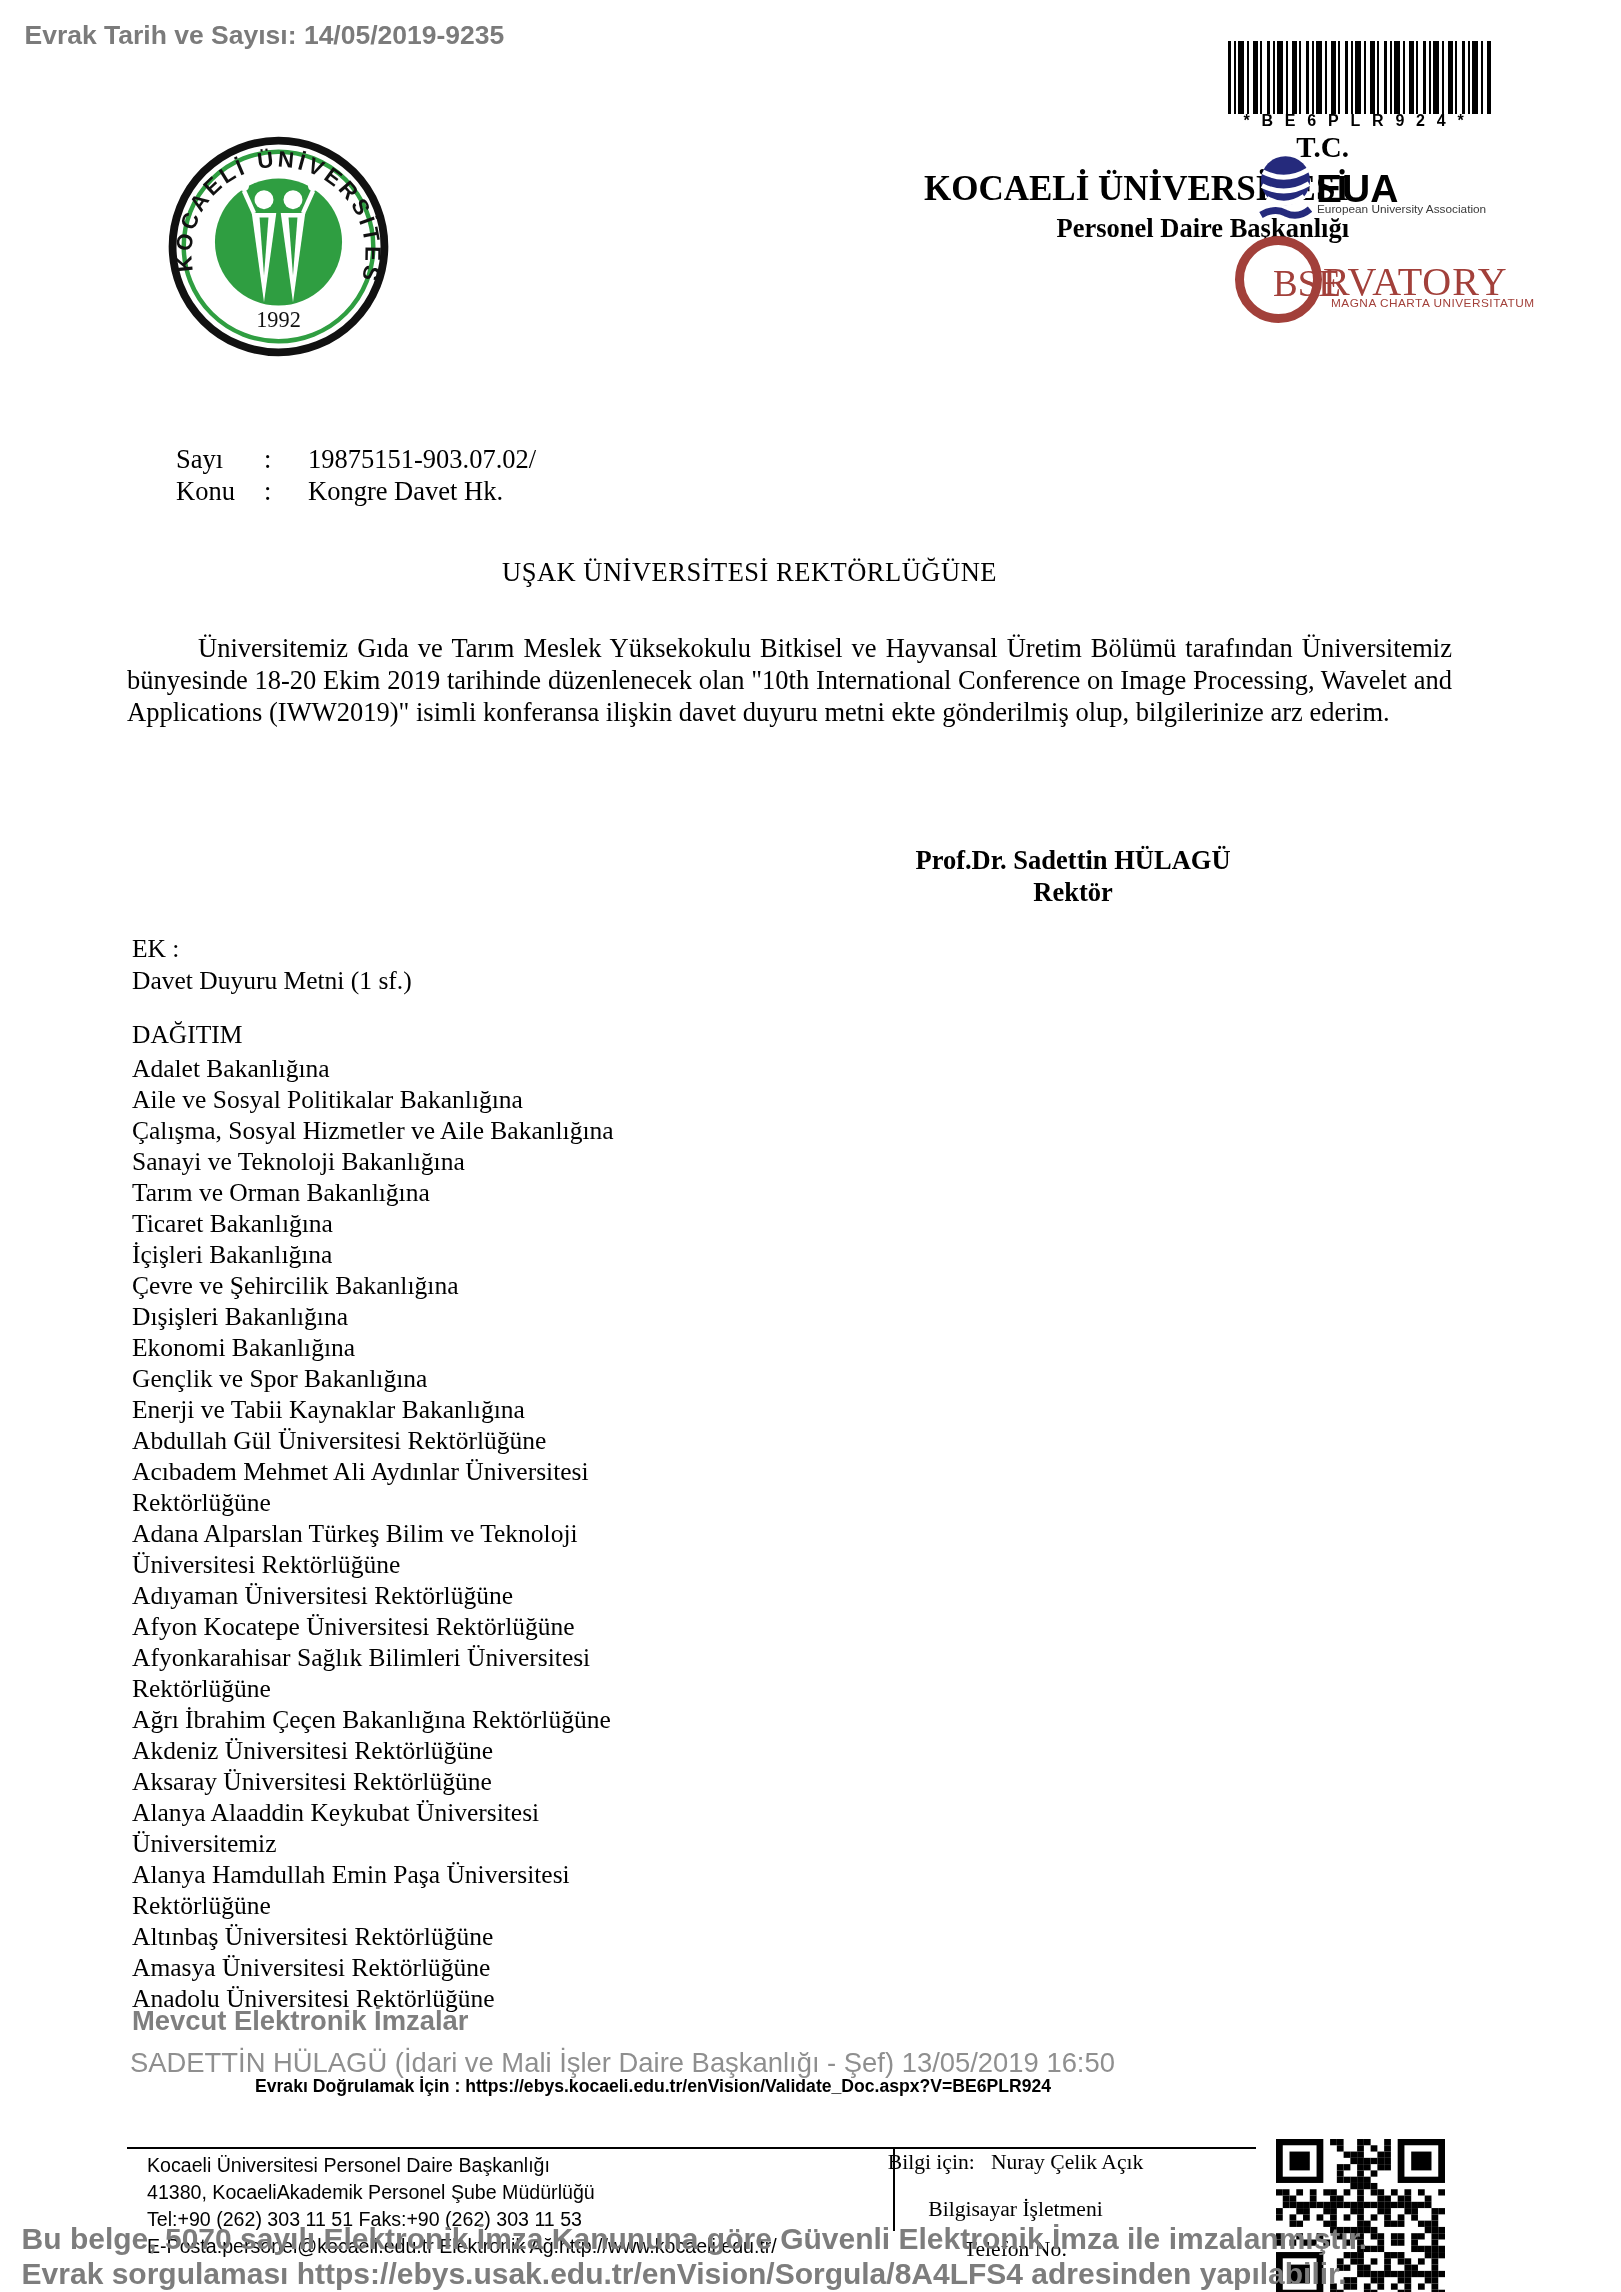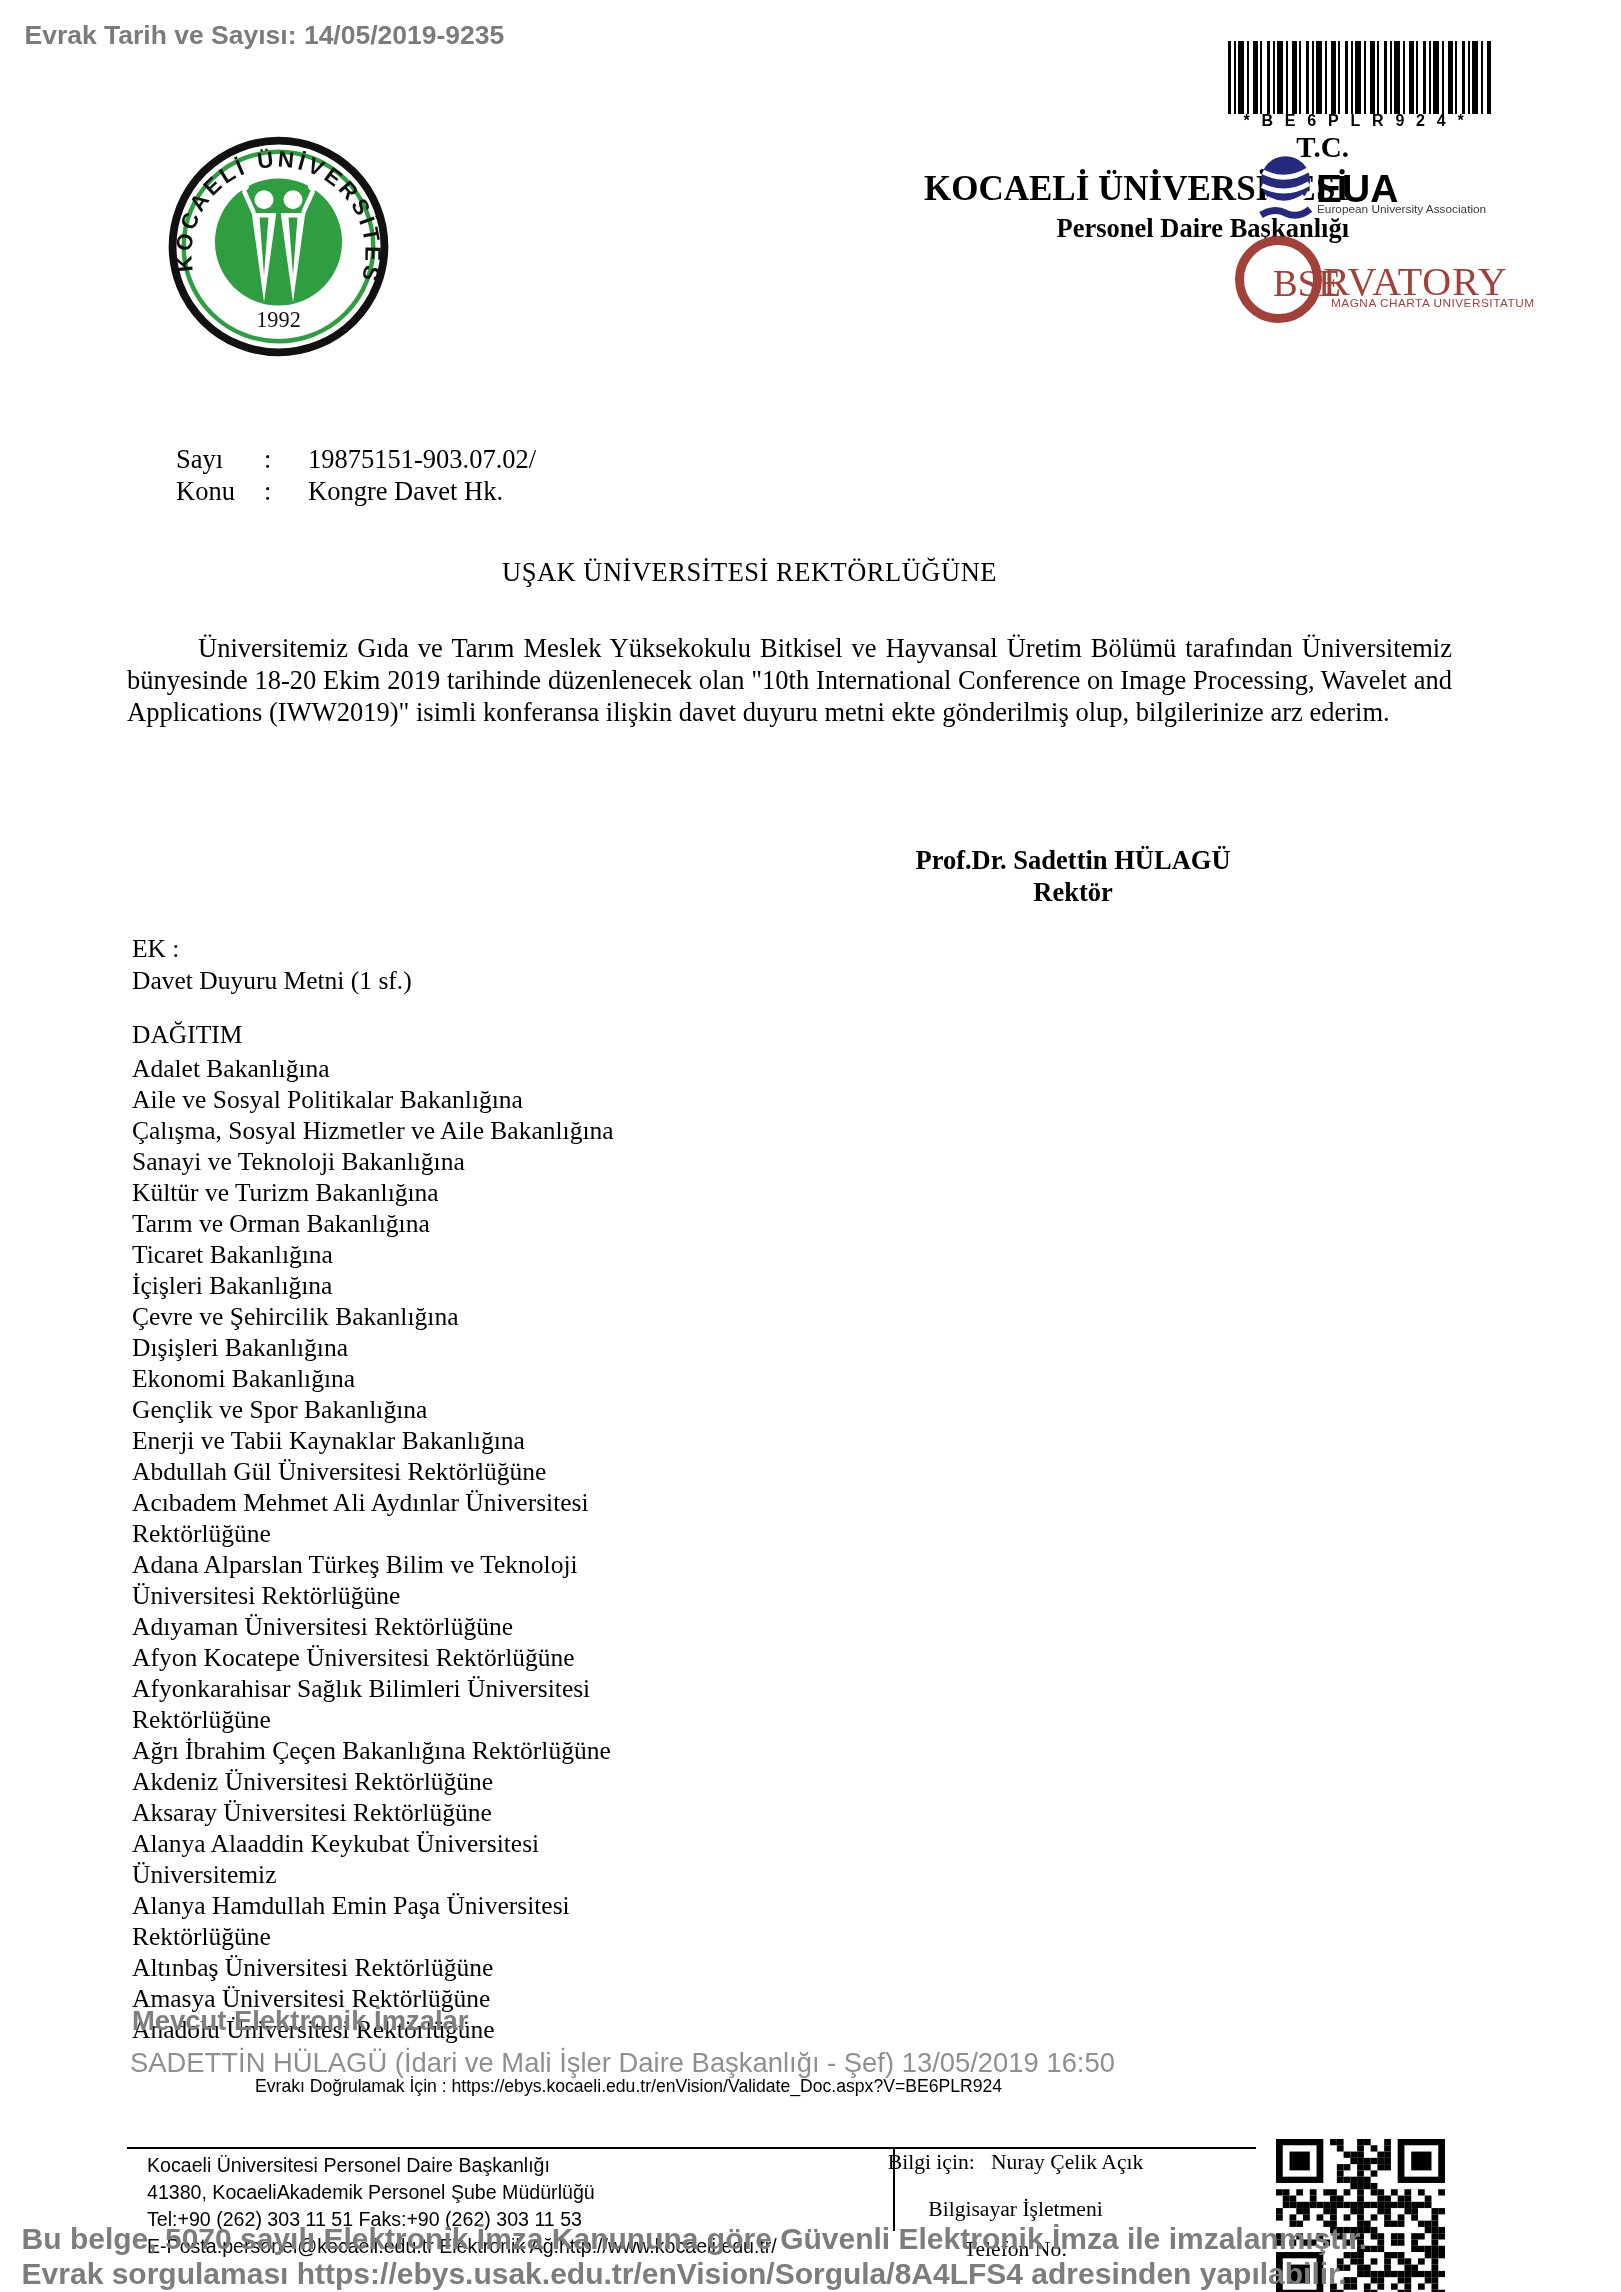--- a/index.html
+++ b/index.html
@@ -61,21 +61,21 @@
   .ek-item{left:132px;top:966px;font-size:25.5px;}
   .dagitim-label{left:132px;top:1020px;font-size:25.5px;}
   .dagitim-list{left:132px;top:1053px;width:534px;font-size:25.5px;line-height:31px;}
 
   
   .ovl-existing{left:132px;top:2005px;font-family:"Liberation Sans",sans-serif;
                 font-weight:bold;font-size:27.4px;color:#7f7f7f;white-space:nowrap;}
   .ovl-signer{left:130px;top:2047px;font-family:"Liberation Sans",sans-serif;
               font-size:27.4px;color:#8f8f8f;white-space:nowrap;}
   .ovl-validate{left:255px;top:2076px;font-family:"Liberation Sans",sans-serif;
-                font-weight:normal;font-size:17.6px;color:#000;white-space:nowrap;}
+                font-weight:bold;font-size:17.6px;color:#000;white-space:nowrap;}
 
   
   .footer-rule{left:127px;top:2147px;width:1129px;border-top:2px solid #000;height:0;}
   .footer-vline{left:893px;top:2147px;height:84px;border-left:2px solid #000;width:0;}
   .footer-left{left:147px;top:2152px;font-family:"Liberation Sans",sans-serif;
                font-size:19.6px;line-height:27px;color:#000;}
   .footer-right{left:854px;top:2150px;width:323px;text-align:center;font-size:21.6px;line-height:25.5px;}
   .fr-row2{margin-top:21.6px;}
   .fr-row3{margin-top:14px;}
 
@@ -173,21 +173,20 @@
 
   <div class="abs ek-label">EK :</div>
   <div class="abs ek-item">Davet Duyuru Metni (1 sf.)</div>
 
   <div class="abs dagitim-label">DAĞITIM</div>
   <div class="abs dagitim-list">
       <div>Adalet Bakanlığına</div>
       <div>Aile ve Sosyal Politikalar Bakanlığına</div>
       <div>Çalışma, Sosyal Hizmetler ve Aile Bakanlığına</div>
       <div>Sanayi ve Teknoloji Bakanlığına</div>
-      <div>Kültür ve Turizm Bakanlığına</div>
       <div>Tarım ve Orman Bakanlığına</div>
       <div>Ticaret Bakanlığına</div>
       <div>İçişleri Bakanlığına</div>
       <div>Çevre ve Şehircilik Bakanlığına</div>
       <div>Dışişleri Bakanlığına</div>
       <div>Ekonomi Bakanlığına</div>
       <div>Gençlik ve Spor Bakanlığına</div>
       <div>Enerji ve Tabii Kaynaklar Bakanlığına</div>
       <div>Abdullah Gül Üniversitesi Rektörlüğüne</div>
       <div>Acıbadem Mehmet Ali Aydınlar Üniversitesi Rektörlüğüne</div>

